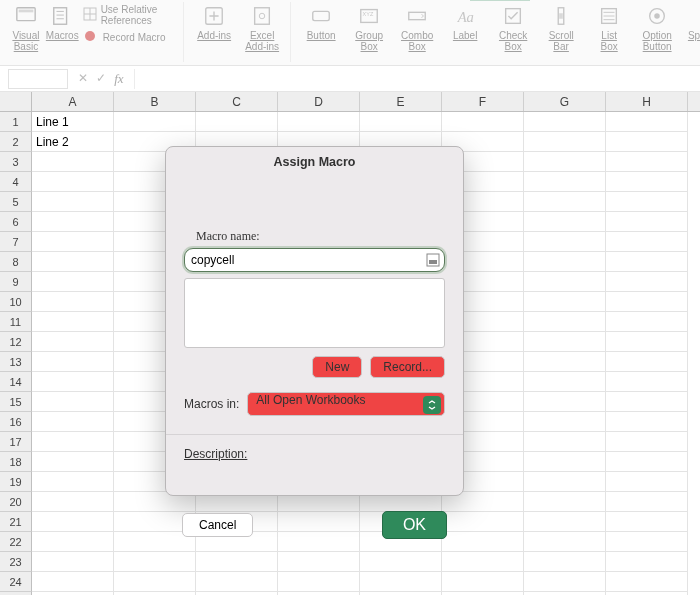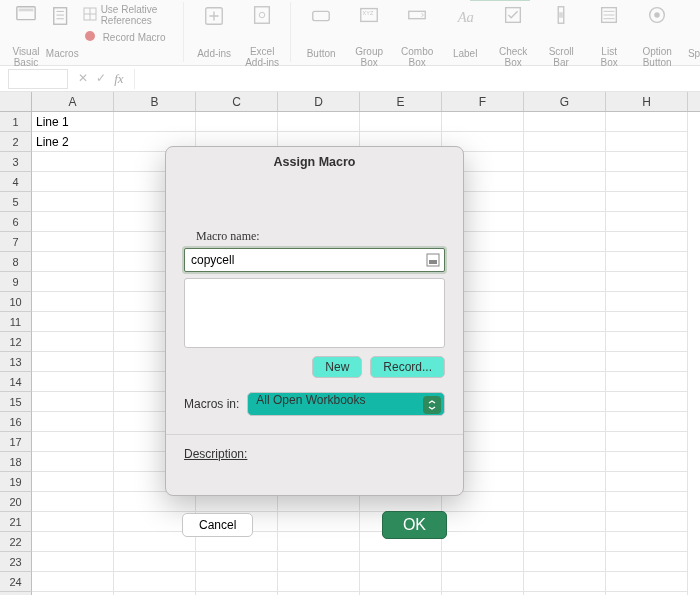--- a/index.html
+++ b/index.html
@@ -20,21 +20,21 @@
     background: #f7f7f7;
     border-bottom: 1px solid #d0d0d0;
     display: flex;
     align-items: flex-start;
     padding: 2px 4px 0 4px;
     opacity: 0.55;
     gap: 2px;
   }
   .r-group { display:flex; flex-direction:row; align-items:flex-start; gap:4px; padding:0 6px; border-right:1px solid #e0e0e0; height:60px;}
   .r-group:last-child{border-right:none;}
-  .r-btn { display:flex; flex-direction:column; align-items:center; justify-content:flex-start; width:44px; height:58px; font-size:10px; color:#555; text-align:center; line-height:11px; padding-top:2px; gap:20px;}
+  .r-btn { display:flex; flex-direction:column; align-items:center; justify-content:flex-start; width:44px; height:58px; font-size:10px; color:#555; text-align:center; line-height:11px; padding-top:2px; gap:2px;text-decoration:underline;}
   .r-btn .ic { width:24px; height:24px; display:flex; align-items:center; justify-content:center;}
   .r-small-col { display:flex; flex-direction:column; justify-content:flex-start; gap:4px; padding-top:4px;}
   .r-small { display:flex; align-items:center; gap:4px; font-size:10px; color:#555; height:18px;}
   .r-small .ic{width:16px;height:16px;}
   svg { display:block;}
   
   .formula-bar { height:26px; border-bottom:1px solid #d0d0d0; display:flex; align-items:center; background:#fff; opacity:0.55;}
   .namebox { width:60px; height:20px; margin-left:8px; border:1px solid #ccc; background:#fff;}
   .fb-btns { display:flex; gap:8px; margin:0 10px; color:#888;}
   .fx { font-style:italic; font-family: "Times New Roman", serif; font-size:13px; color:#666;}
@@ -60,35 +60,35 @@
     display:flex; flex-direction:column;gap:38px;
   }
   .dlg-title { text-align:center; font-size:12.5px; font-weight:600; color:#333; padding:8px 0 6px 0;}
   .dlg-body { flex:1; padding:8px 18px 0 18px; display:flex; flex-direction:column;}
   .lbl { font-size:12px; color:#333; margin:8px 0 4px 12px;font-family:Liberation Serif, serif;}
   .mn-input-wrap{ position:relative;}
   .mn-input {
     width:100%; height:24px;
     border:1px solid #5a7a5a;
     box-shadow: 0 0 0 2px rgba(70,130,70,0.25);
-    border-radius:2px;
+    border-radius:9px;
     padding:2px 24px 2px 6px;
     font-size:12px;
     background:#fff;
   }
   .mn-icon{position:absolute; right:4px; top:4px; width:16px;height:16px; color:#777;}
   .listbox { width:100%; height:70px; background:#fff; border:1px solid #c8c6c7; border-radius:3px; margin-top:6px;}
   .btn-row { display:flex; justify-content:flex-end; gap:8px; margin-top:8px;}
   .btn {
-    background:#5eead4; border:1px solid #c8c6c7; border-radius:5px;
+    background:#ef4444; border:1px solid #c8c6c7; border-radius:5px;
     padding:3px 12px; font-size:12px; color:#333;text-align:right;
   }
   .macros-in-row{ display:flex; align-items:center; gap:8px; margin-top:14px;}
   .select {
-    flex:1; position:relative; background:#14b8a6; border:1px solid #c8c6c7; border-radius:5px;
+    flex:1; position:relative; background:#ef4444; border:1px solid #c8c6c7; border-radius:5px;
     height:24px; display:flex; align-items:center; padding:0 24px 8px 8px; font-size:12px;
   }
   .sel-handle{ position:absolute; right:3px; top:3px; width:18px;height:18px; background:#2f8a5b; border-radius:4px; display:flex;align-items:center;justify-content:center;}
   .sel-handle svg{color:#fff;}
   .divider{ height:1px; background:#d6d3d5; margin:18px -18px 0 -18px;}
   .dlg-footer{
     display:flex; justify-content:space-between; align-items:center;
     padding:12px 16px 14px 16px;
   }
   .btn-cancel{ background:#fff; border:1px solid #c8c6c7; border-radius:5px; padding:4px 16px; font-size:12px;}

